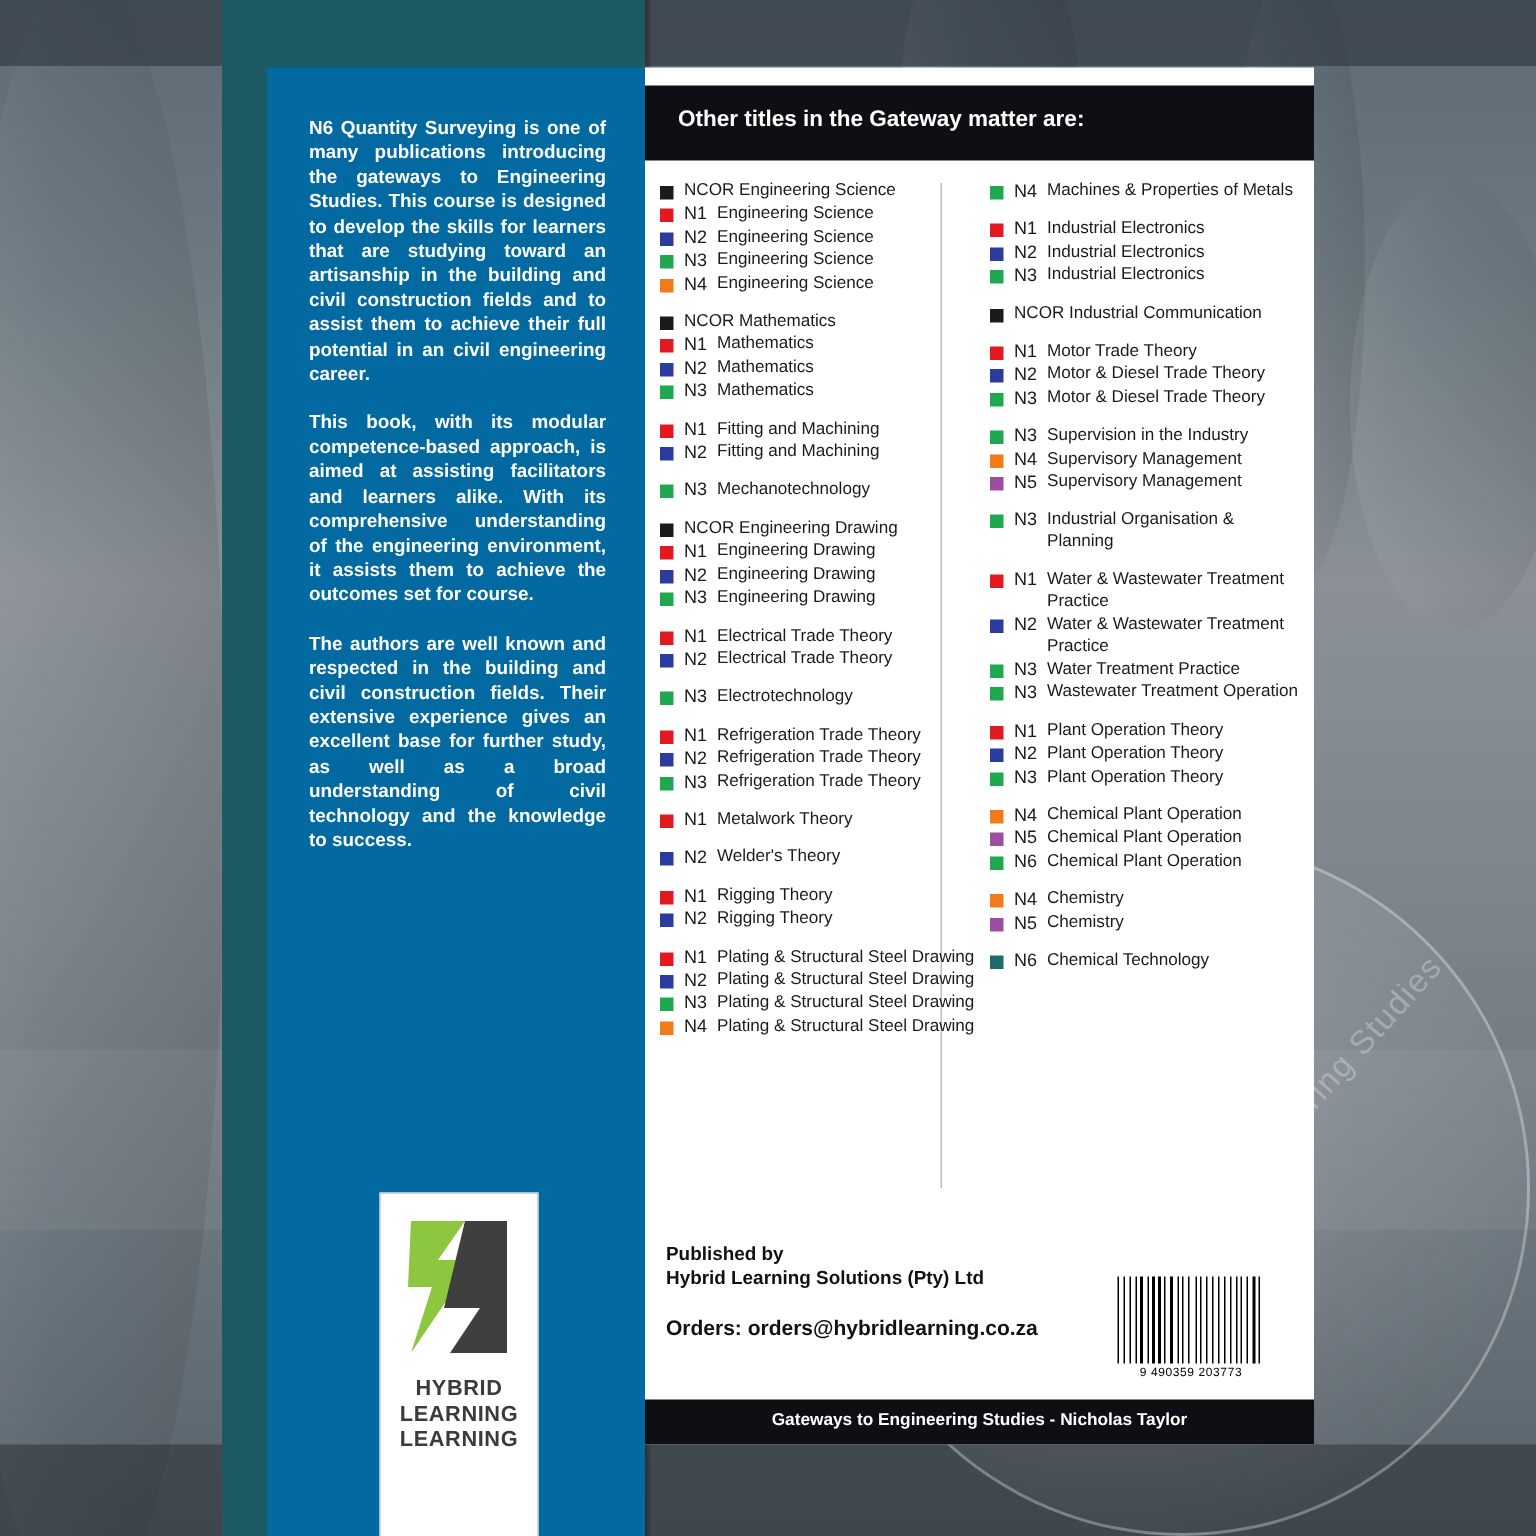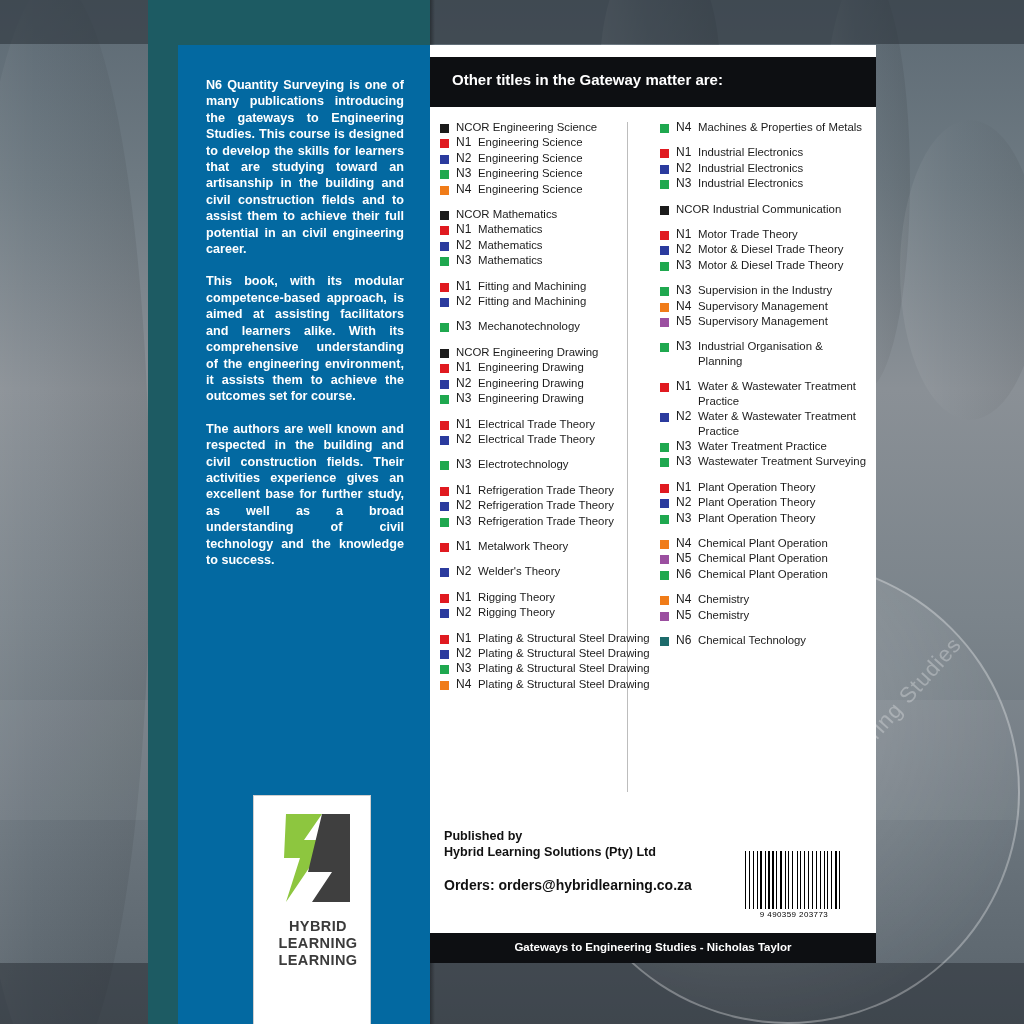--- a/index.html
+++ b/index.html
@@ -63,21 +63,21 @@
     font-size:12.6px;
     line-height:16.4px;
     text-align:justify;
     font-weight:bold;
   }
   .blurb-inner p{margin:0 0 16px 0;}
   
   .logo-box{
     position:absolute;left:253px;top:795px;width:104px;height:228px;
     background:#ffffff;border:1px solid #cfcfcf;
-    display:flex;flex-direction:column;align-items:center;padding-left:12px;
+    display:flex;flex-direction:column;align-items:center;
   }
   .logo-mark{
     margin-top:14px;width:72px;height:96px;position:relative;
   }
   .logo-text{
     margin-top:12px;text-align:center;color:#3b3b3b;
     font-size:14.5px;font-weight:bold;line-height:17px;letter-spacing:.4px;
   }
   
   .right-panel{
@@ -164,21 +164,21 @@
     <div class="bg-circle" style="left:556px;top:560px;width:460px;height:460px;"></div>
     <div class="wm-a" style="left:690px;top:650px;">A</div>
     <div class="watermark" style="left:660px;top:760px;">Gateways to Engineering Studies</div>
   </div>
 
   <div class="left-panel"></div>
   <div class="blurb">
     <div class="blurb-inner" id="blurb">
         <p>N6 Quantity Surveying  is one of many publications introducing the gateways to Engineering Studies. This course is designed to develop the skills for learners that are studying toward an artisanship in the building and civil construction fields and to assist them to achieve their full potential in an civil engineering career.</p>
         <p>This book, with its modular competence-based approach, is aimed at assisting facilitators and learners alike. With its comprehensive understanding of the engineering environment, it assists them to achieve the outcomes set for course.</p>
-        <p>The authors are well known and respected in the building and civil construction fields. Their activities experience gives an excellent base for further study, as well as a broad understanding of civil technology and the knowledge to success.</p>
+        <p>The authors are well known and respected in the building and civil construction fields. Their extensive experience gives an excellent base for further study, as well as a broad understanding of civil technology and the knowledge to success.</p>
       </div>
   </div>
 
   <div class="logo-box">
     <div class="logo-mark">
       <svg width="72" height="96" viewBox="0 0 72 96">
         <polygon points="4,4 40,4 22,30 46,30 4,92 18,48 2,48" fill="#8dc63f"></polygon>
         <polygon points="40,4 68,4 68,92 30,92 50,62 26,62" fill="#3f3f3f"></polygon>
       </svg>
     </div>
@@ -456,21 +456,21 @@
             <span class="ttl">Water &amp; Wastewater Treatment Practice</span>
           </div>
           <div class="item">
             <span class="sw" style="background: rgb(31, 168, 79);"></span>
             <span class="code">N3</span>
             <span class="ttl">Water Treatment Practice</span>
           </div>
           <div class="item">
             <span class="sw" style="background: rgb(31, 168, 79);"></span>
             <span class="code">N3</span>
-            <span class="ttl">Wastewater Treatment Surveying</span>
+            <span class="ttl">Wastewater Treatment Operation</span>
           </div>
         </div>
         <div class="group">
           <div class="item">
             <span class="sw" style="background: rgb(224, 26, 32);"></span>
             <span class="code">N1</span>
             <span class="ttl">Plant Operation Theory</span>
           </div>
           <div class="item">
             <span class="sw" style="background: rgb(43, 59, 158);"></span>

